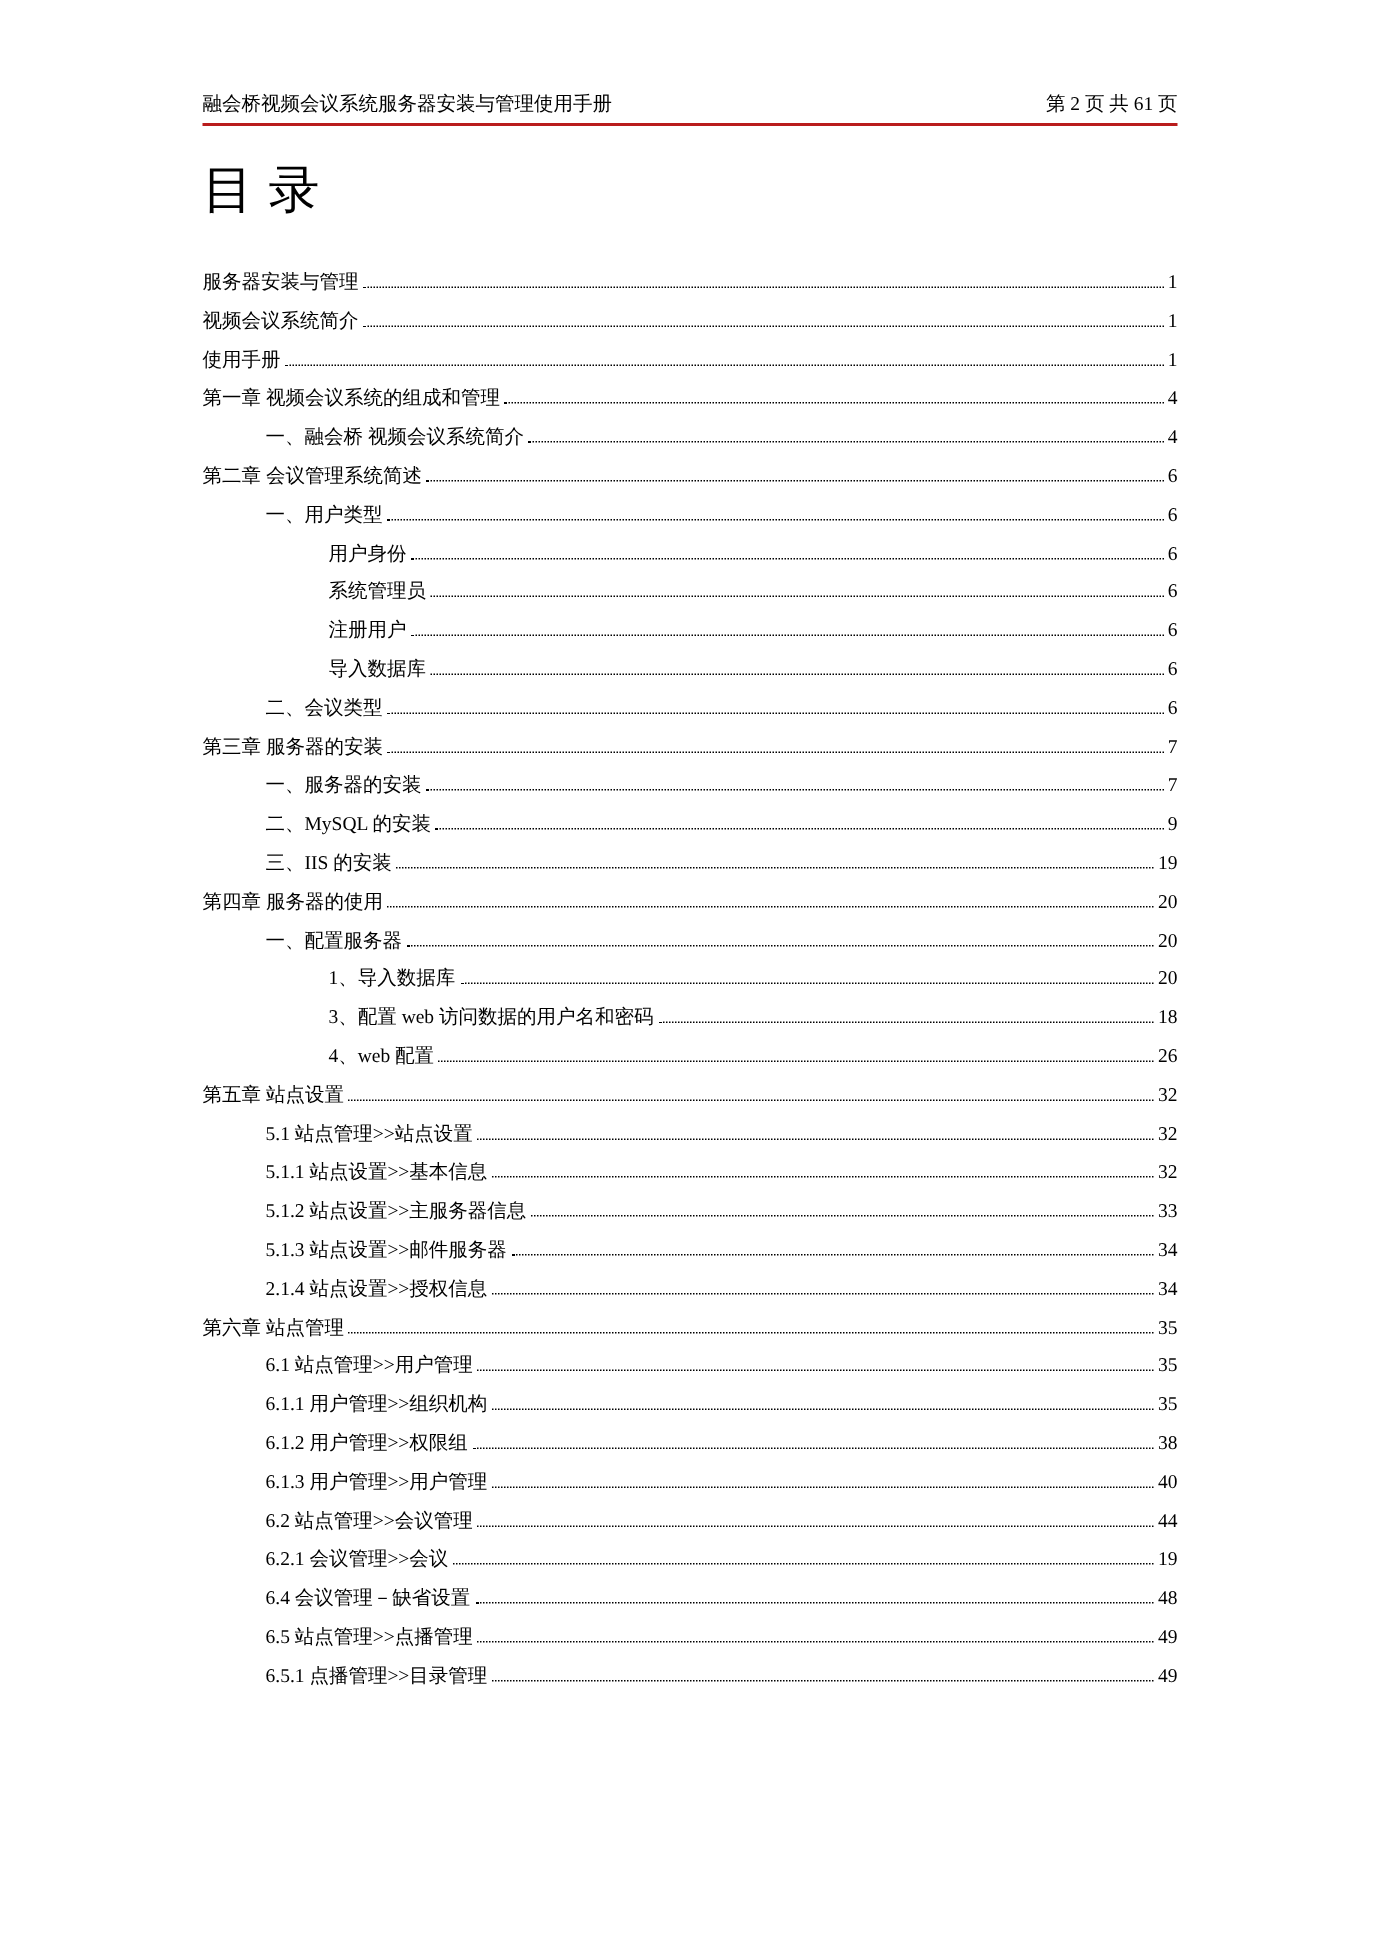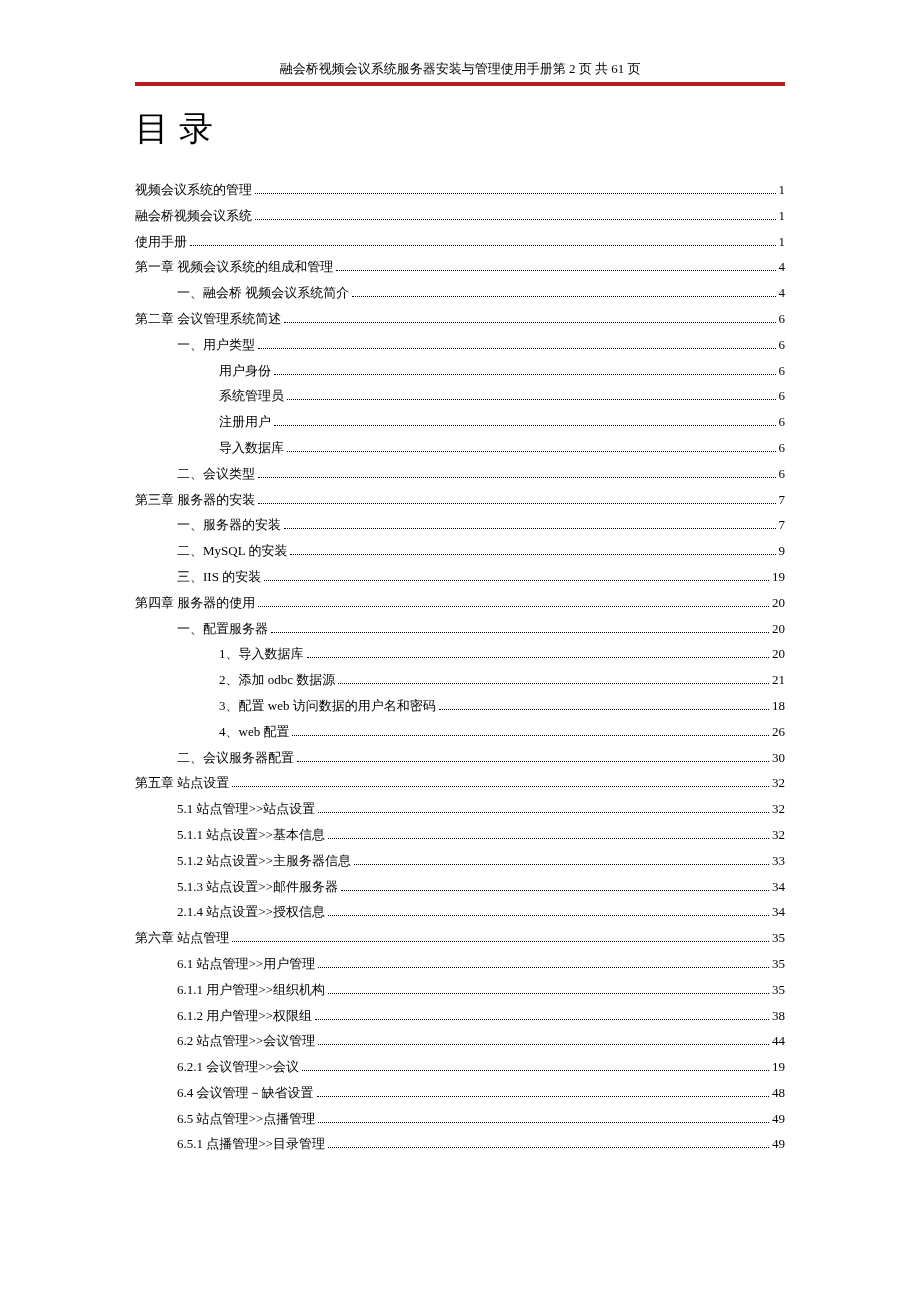--- a/index.html
+++ b/index.html
@@ -10,23 +10,23 @@
     color: #000;
   }
   .page {
     width: 920px;
     height: 1302px;
     box-sizing: border-box;
     padding: 60px 135px 60px 135px;
     position: relative;
   }
   .header-line {
-    border-bottom: 4px solid #b91c1c;
+    border-bottom: 2px solid #b91c1c;
     display: flex;
-    justify-content: center;
+    justify-content: space-between;
     padding-bottom: 4px;
     font-size: 13px;
   }
   .title {
     font-size: 34px;
     letter-spacing: 10px;
     margin-top: 20px;
     margin-bottom: 28px;
   }
   .toc {
@@ -62,26 +62,26 @@
 
   <div class="header-line">
     <span>融会桥视频会议系统服务器安装与管理使用手册</span>
     <span>第 2 页 共 61 页</span>
   </div>
 
   <div class="title">目录</div>
 
   <div class="toc" id="toc-container">
       <div class="toc-row lvl0">
-        <span class="toc-label">视频会议系统的管理</span>
+        <span class="toc-label">服务器安装与管理</span>
         <span class="dots"></span>
         <span class="toc-page">1</span>
       </div>
       <div class="toc-row lvl0">
-        <span class="toc-label">融会桥视频会议系统</span>
+        <span class="toc-label">视频会议系统简介</span>
         <span class="dots"></span>
         <span class="toc-page">1</span>
       </div>
       <div class="toc-row lvl0">
         <span class="toc-label">使用手册</span>
         <span class="dots"></span>
         <span class="toc-page">1</span>
       </div>
       <div class="toc-row lvl0">
         <span class="toc-label">第一章   视频会议系统的组成和管理</span>
@@ -157,39 +157,29 @@
         <span class="toc-label">一、配置服务器</span>
         <span class="dots"></span>
         <span class="toc-page">20</span>
       </div>
       <div class="toc-row lvl2">
         <span class="toc-label">1、导入数据库</span>
         <span class="dots"></span>
         <span class="toc-page">20</span>
       </div>
       <div class="toc-row lvl2">
-        <span class="toc-label">2、添加 odbc 数据源</span>
-        <span class="dots"></span>
-        <span class="toc-page">21</span>
-      </div>
-      <div class="toc-row lvl2">
         <span class="toc-label">3、配置 web 访问数据的用户名和密码</span>
         <span class="dots"></span>
         <span class="toc-page">18</span>
       </div>
       <div class="toc-row lvl2">
         <span class="toc-label">4、web 配置</span>
         <span class="dots"></span>
         <span class="toc-page">26</span>
       </div>
-      <div class="toc-row lvl1">
-        <span class="toc-label">二、会议服务器配置</span>
-        <span class="dots"></span>
-        <span class="toc-page">30</span>
-      </div>
       <div class="toc-row lvl0">
         <span class="toc-label">第五章 站点设置</span>
         <span class="dots"></span>
         <span class="toc-page">32</span>
       </div>
       <div class="toc-row lvl1">
         <span class="toc-label">5.1 站点管理&gt;&gt;站点设置</span>
         <span class="dots"></span>
         <span class="toc-page">32</span>
       </div>
@@ -227,20 +217,25 @@
         <span class="toc-label">6.1.1 用户管理&gt;&gt;组织机构</span>
         <span class="dots"></span>
         <span class="toc-page">35</span>
       </div>
       <div class="toc-row lvl1">
         <span class="toc-label">6.1.2 用户管理&gt;&gt;权限组</span>
         <span class="dots"></span>
         <span class="toc-page">38</span>
       </div>
       <div class="toc-row lvl1">
+        <span class="toc-label">6.1.3 用户管理&gt;&gt;用户管理</span>
+        <span class="dots"></span>
+        <span class="toc-page">40</span>
+      </div>
+      <div class="toc-row lvl1">
         <span class="toc-label">6.2 站点管理&gt;&gt;会议管理</span>
         <span class="dots"></span>
         <span class="toc-page">44</span>
       </div>
       <div class="toc-row lvl1">
         <span class="toc-label">6.2.1 会议管理&gt;&gt;会议</span>
         <span class="dots"></span>
         <span class="toc-page">19</span>
       </div>
       <div class="toc-row lvl1">

